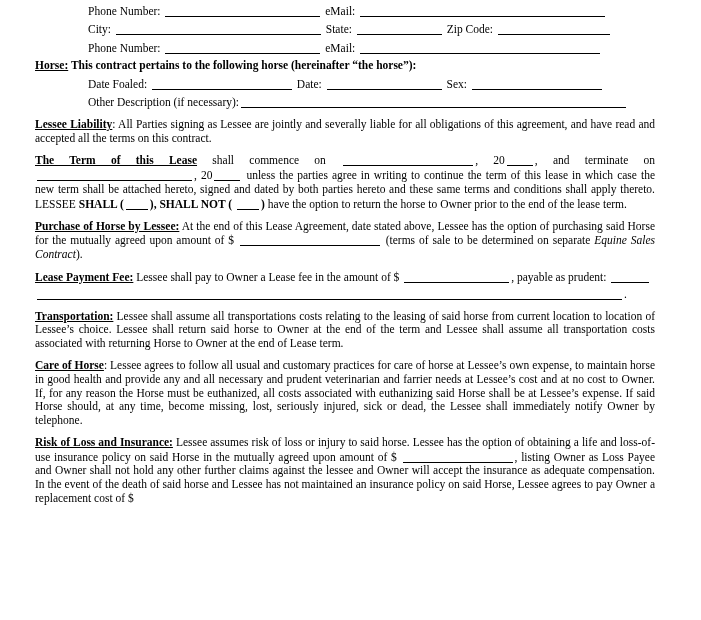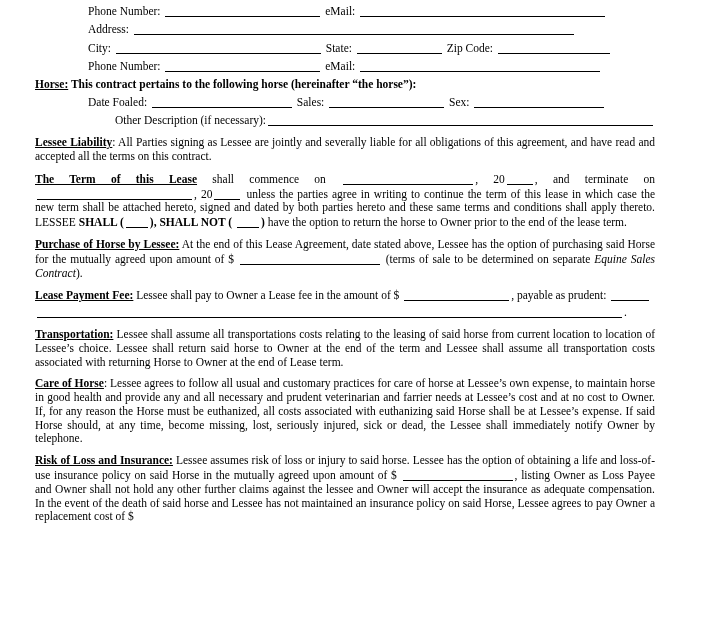--- a/index.html
+++ b/index.html
@@ -38,26 +38,25 @@
     vertical-align: -2px;
     margin: 0 2px;
   }
   .blank.bb { border-bottom-width: 1.5px; }
 </style>
 </head>
 <body>
 
 <div class="page">
     <p class="row" style="padding-left: 53px;"><span class="">Phone Number: </span><span class="blank" style="width: 155px;"></span><span class=""> eMail: </span><span class="blank" style="width: 245px;"></span></p>
-    <p class="row" style="padding-left: 53px;"><span class="">Address: </span><span class="blank" style="width: 440px;"></span></p>
     <p class="row" style="padding-left: 53px;"><span class="">City: </span><span class="blank" style="width: 205px;"></span><span class=""> State: </span><span class="blank" style="width: 85px;"></span><span class=""> Zip Code: </span><span class="blank" style="width: 112px;"></span></p>
     <p class="row" style="padding-left: 53px;"><span class="">Phone Number: </span><span class="blank" style="width: 155px;"></span><span class=""> eMail: </span><span class="blank" style="width: 240px;"></span></p>
     <p class="row"><span class="b u">Horse:</span><span class="b">  This contract pertains to the following horse (hereinafter “the horse”):</span></p>
-    <p class="row" style="padding-left: 53px;"><span class="">Date Foaled: </span><span class="blank" style="width: 140px;"></span><span class=""> Sales: </span><span class="blank" style="width: 115px;"></span><span class=""> Sex: </span><span class="blank" style="width: 130px;"></span></p>
-    <p class="row" style="padding-left: 53px; text-align: right;"><span class="">Other Description (if necessary):</span><span class="blank" style="width: 385px;"></span></p>
+    <p class="row" style="padding-left: 53px;"><span class="">Date Foaled: </span><span class="blank" style="width: 140px;"></span><span class=""> Date: </span><span class="blank" style="width: 115px;"></span><span class=""> Sex: </span><span class="blank" style="width: 130px;"></span></p>
+    <p class="row" style="padding-left: 53px;"><span class="">Other Description (if necessary):</span><span class="blank" style="width: 385px;"></span></p>
     <p class="para just"><span class="b u">Lessee Liability</span><span class="">:  All Parties signing as Lessee are jointly and severally liable for all obligations of this agreement, and have read and accepted all the terms on this contract.</span></p>
     <p class="para just"><span class="b u">The Term of this Lease</span><span class=""> shall commence on </span><span class="blank" style="width: 130px;"></span><span class="">, 20</span><span class="blank" style="width: 26px;"></span><span class="">, and terminate on </span><span class="blank" style="width: 155px;"></span><span class="">, 20</span><span class="blank" style="width: 26px;"></span><span class=""> unless the parties agree in writing to continue the term of this lease in which case the new term shall be attached hereto, signed and dated by both parties hereto and these same terms and conditions shall apply thereto.  LESSEE </span><span class="b">SHALL (</span><span class="blank bb" style="width: 22px;"></span><span class="b">),</span><span class=""> </span><span class="b">SHALL NOT ( </span><span class="blank bb" style="width: 22px;"></span><span class="b">)</span><span class=""> have the option to return the horse to Owner prior to the end of the lease term.</span></p>
     <p class="para just"><span class="b u">Purchase of Horse by Lessee:</span><span class="">  At the end of this Lease Agreement, date stated above, Lessee has the option of purchasing said Horse for the mutually agreed upon amount of $ </span><span class="blank" style="width: 140px;"></span><span class=""> (terms of sale to be determined on separate </span><span class="i">Equine Sales Contract</span><span class="">).</span></p>
     <p class="para just"><span class="b u">Lease Payment Fee:</span><span class="">  Lessee shall pay to Owner a Lease fee in the amount of $ </span><span class="blank" style="width: 105px;"></span><span class="">, payable as prudent: </span><span class="blank" style="width: 38px;"></span></p>
     <p class="para nojust cont"><span class="blank" style="width: 585px;"></span><span class="">.</span></p>
     <p class="para just"><span class="b u">Transportation:</span><span class="">  Lessee shall assume all transportations costs relating to the leasing of said horse from current location to location of Lessee’s choice.  Lessee shall return said horse to Owner at the end of the term and Lessee shall assume all transportation costs associated with returning Horse to Owner at the end of Lease term.</span></p>
     <p class="para just"><span class="b u">Care of Horse</span><span class="">:  Lessee agrees to follow all usual and customary practices for care of horse at Lessee’s own expense, to maintain horse in good health and provide any and all necessary and prudent veterinarian and farrier needs at Lessee’s cost and at no cost to Owner. If, for any reason the Horse must be euthanized, all costs associated with euthanizing said Horse shall be at Lessee’s expense.  If said Horse should, at any time, become missing, lost, seriously injured, sick or dead, the Lessee shall immediately notify Owner by telephone.</span></p>
     <p class="para just"><span class="b u">Risk of Loss and Insurance:</span><span class=""> Lessee assumes risk of loss or injury to said horse. Lessee has the option of obtaining a life and loss-of-use insurance policy on said Horse in the mutually agreed upon amount of $ </span><span class="blank" style="width: 110px;"></span><span class="">, listing Owner as Loss Payee and Owner shall not hold any other further claims against the lessee and Owner will accept the insurance as adequate compensation. In the event of the death of said horse and Lessee has not maintained an insurance policy on said Horse, Lessee agrees to pay Owner a replacement cost of $</span></p>
   </div>
 

